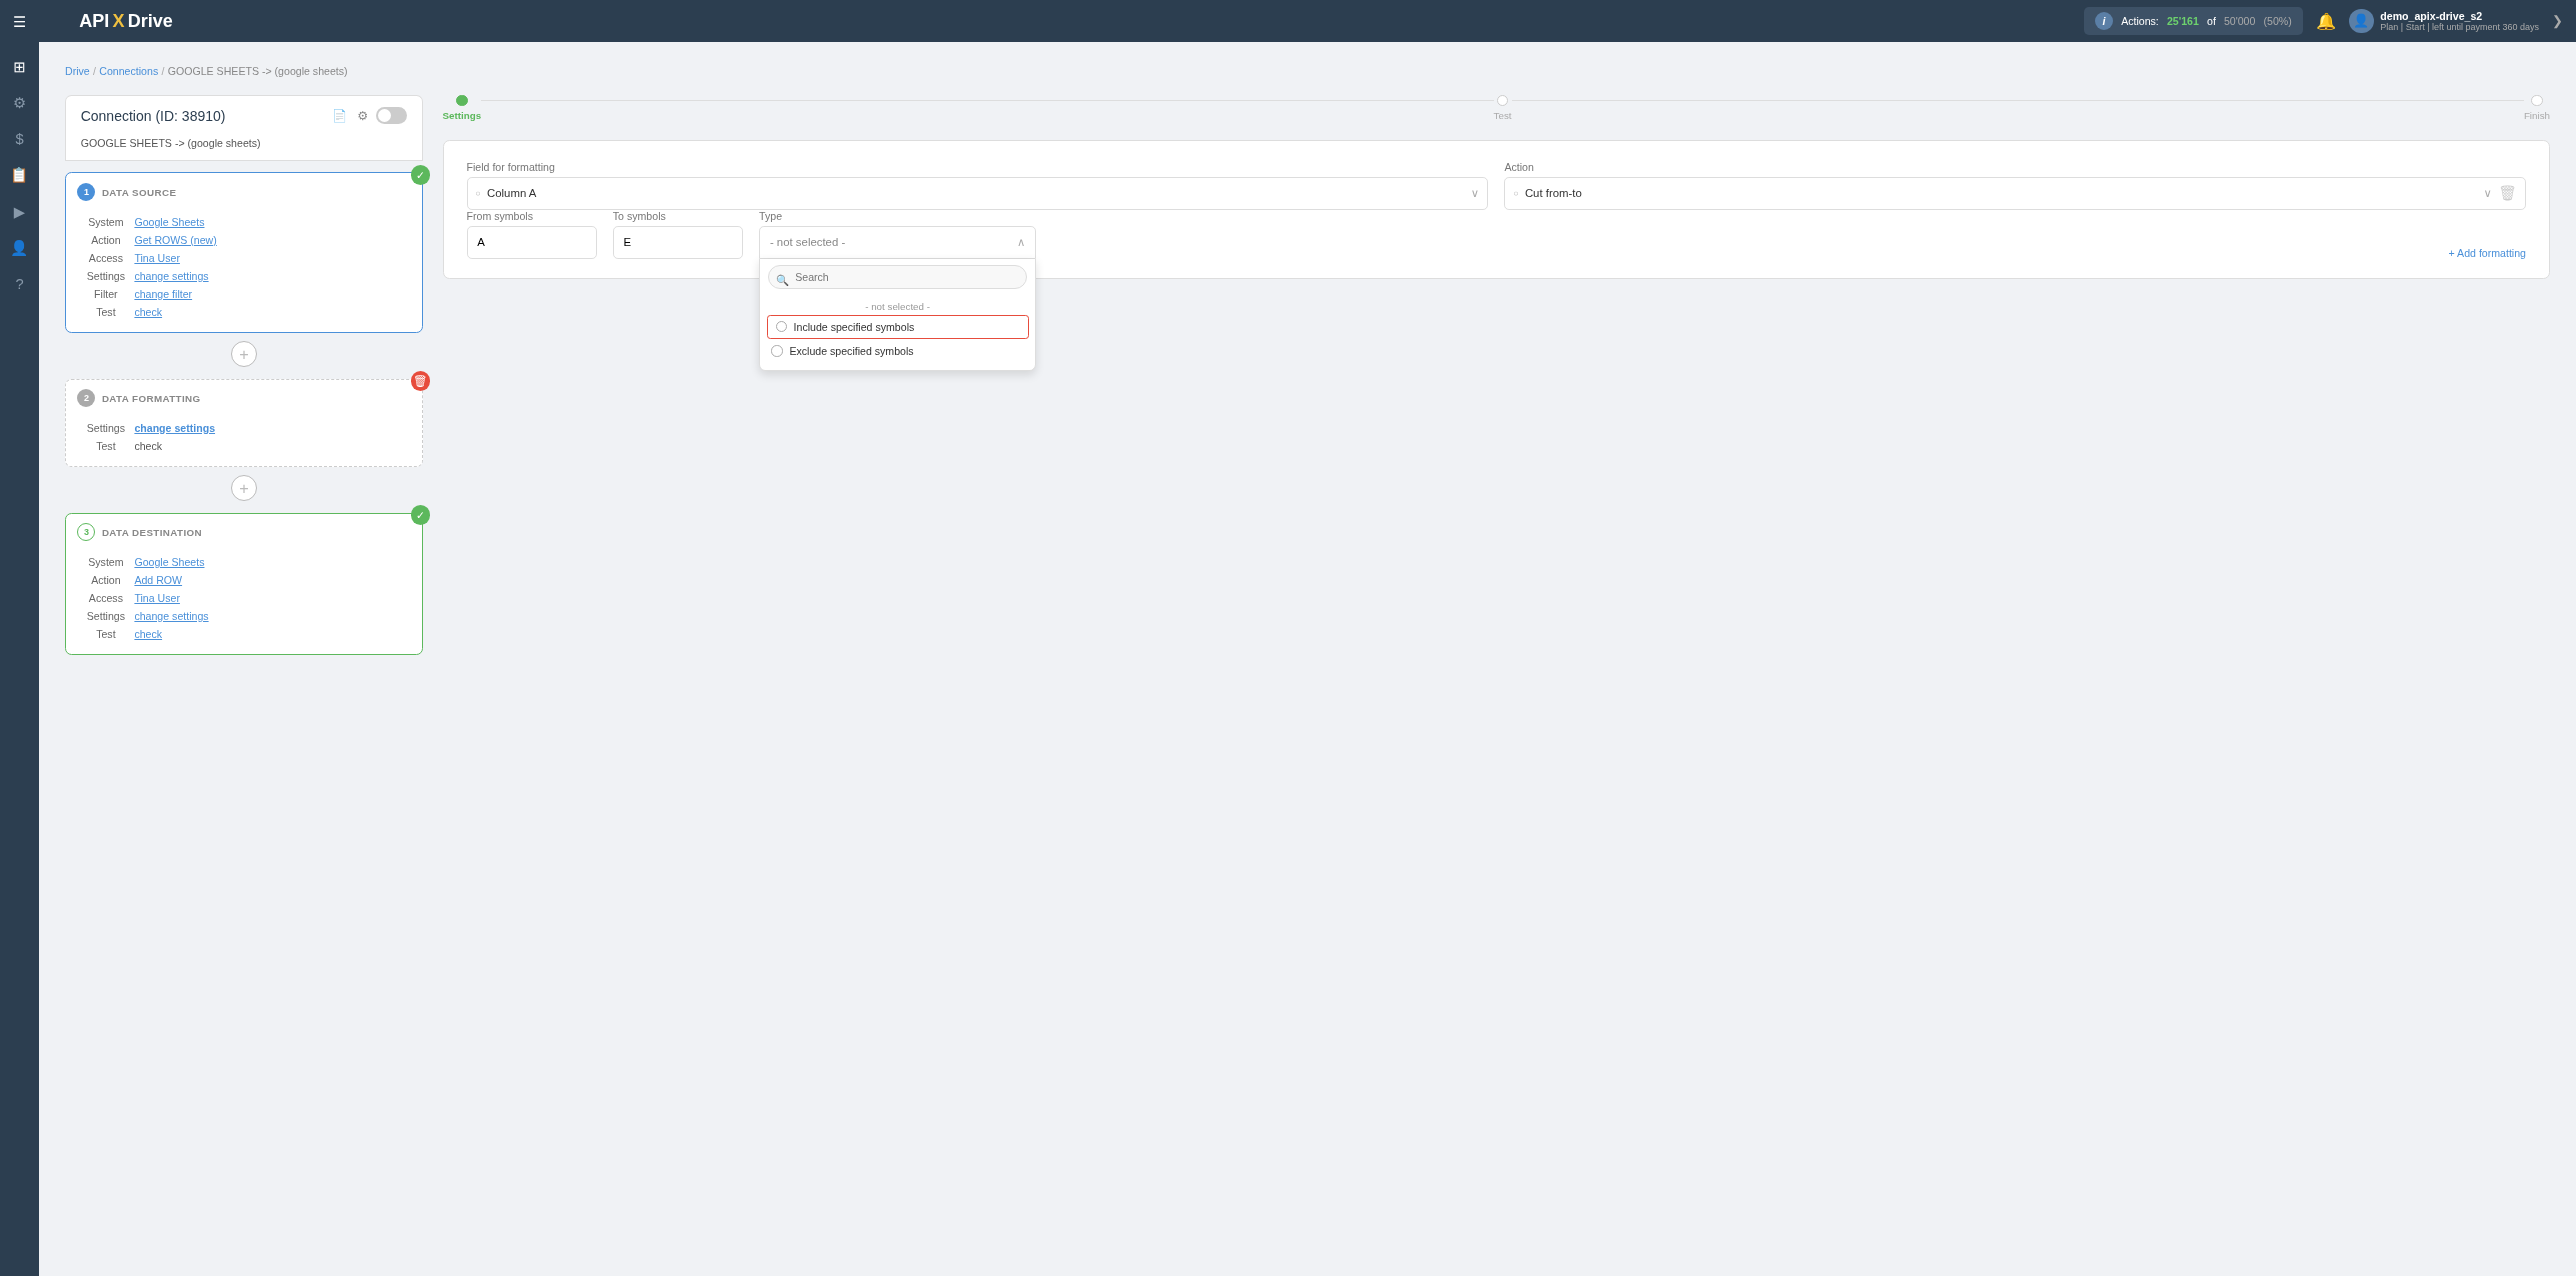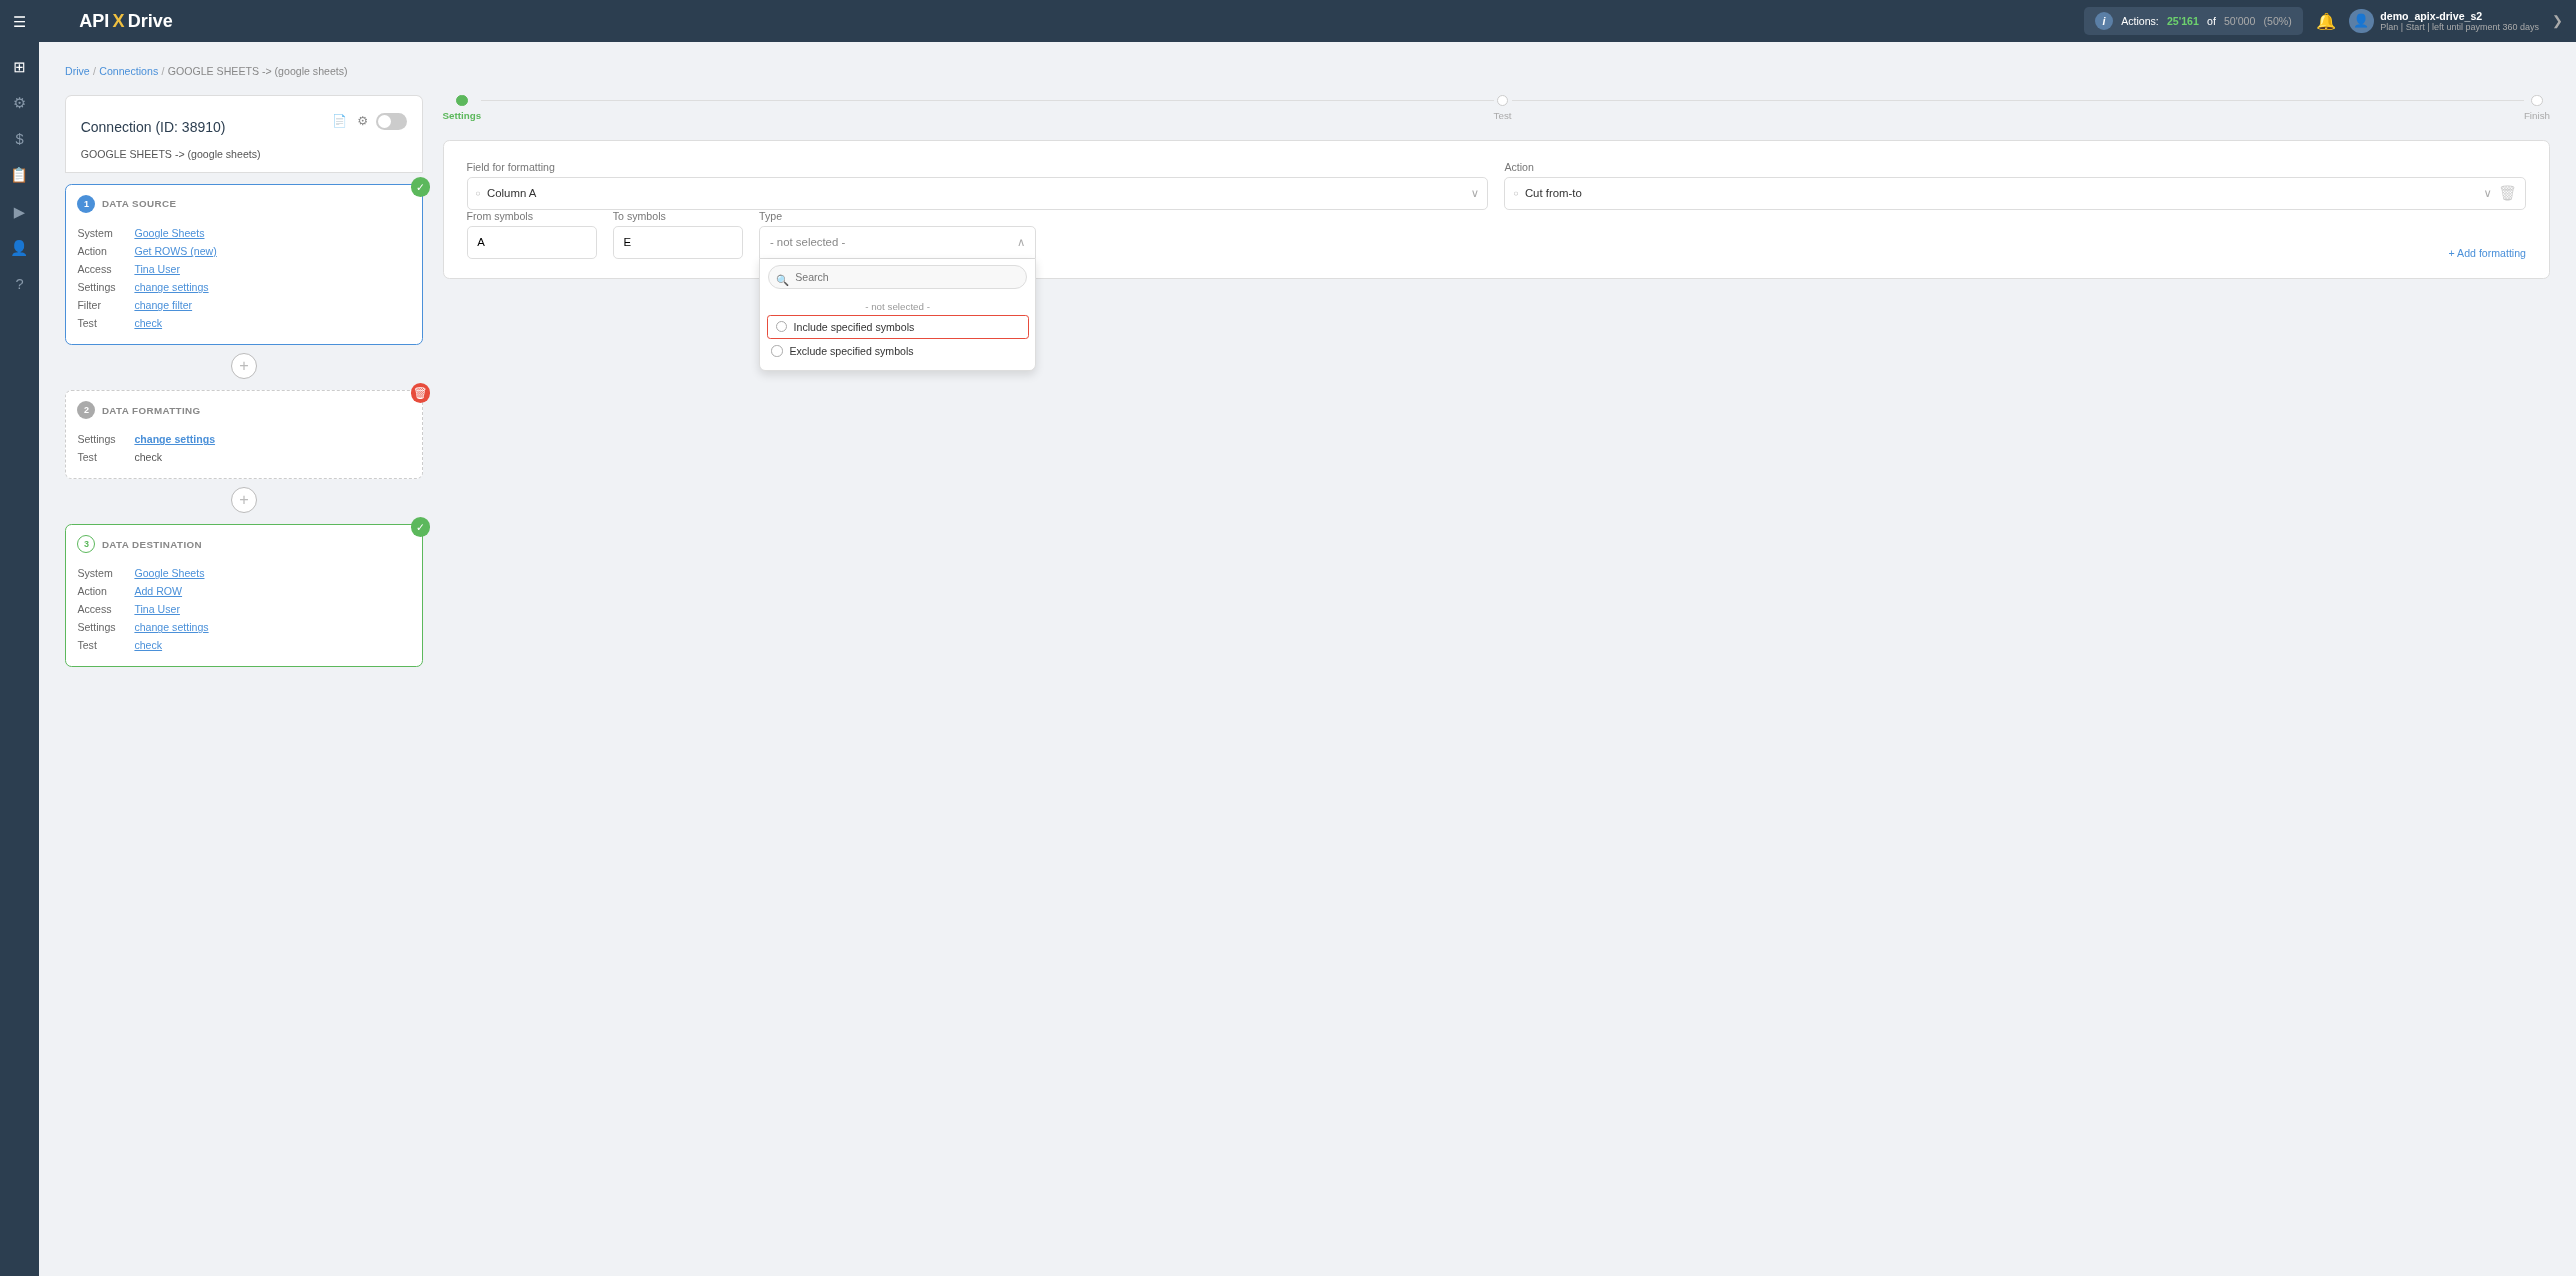--- a/index.html
+++ b/index.html
@@ -136,21 +136,20 @@
       border: 0.8px solid #ddd;
       border-radius: 6.5px 6.5px 0 0;
       padding: 11.4px 14.7px 8.1px;
       border-bottom: none;
     }
     .connection-title {
       font-size: 14px;
       font-weight: 500;
       color: #2c3e50;
       flex: 1;
-      margin-top: 12px;
     }
     .conn-icon { color: #888; font-size: 12.2px; cursor: pointer; }
     .conn-icon.gear { margin-left: 1.6px; }
     .toggle-switch {
       width: 31px; height: 16.3px;
       background: #ccc;
       border-radius: 9.8px;
       position: relative;
       cursor: pointer;
     }
@@ -238,20 +237,21 @@
     .step-row {
       display: flex;
       gap: 0;
       font-size: 10.6px;
       line-height: 1.7;
     }
     .step-row-label {
       color: #666;
       width: 57px;
       flex-shrink: 0;
+      text-align: center;
     }
     .step-row-value { color: #4a90d9; }
     .step-row-value.gray { color: #555; }
     .step-row-value.bold-blue { color: #4a90d9; font-weight: bold; }
 
     
     .add-circle-btn {
       display: flex;
       align-items: center;
       justify-content: center;

